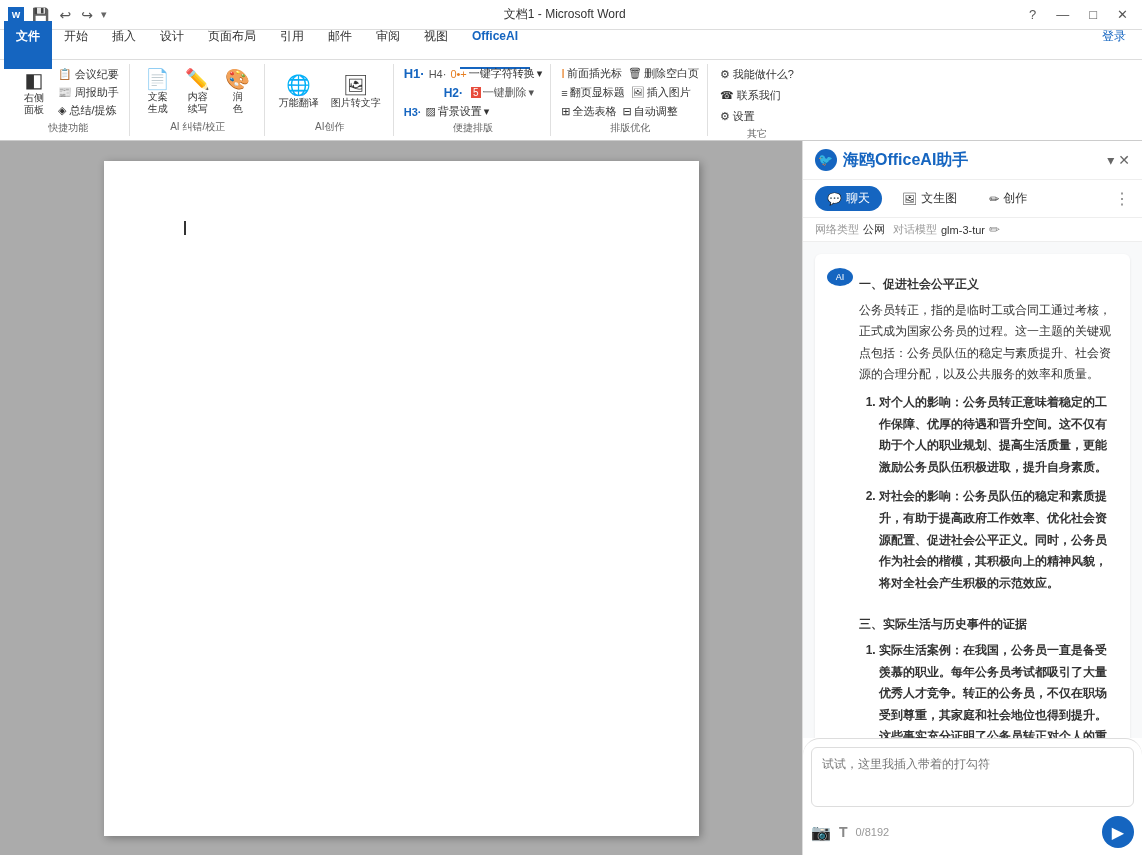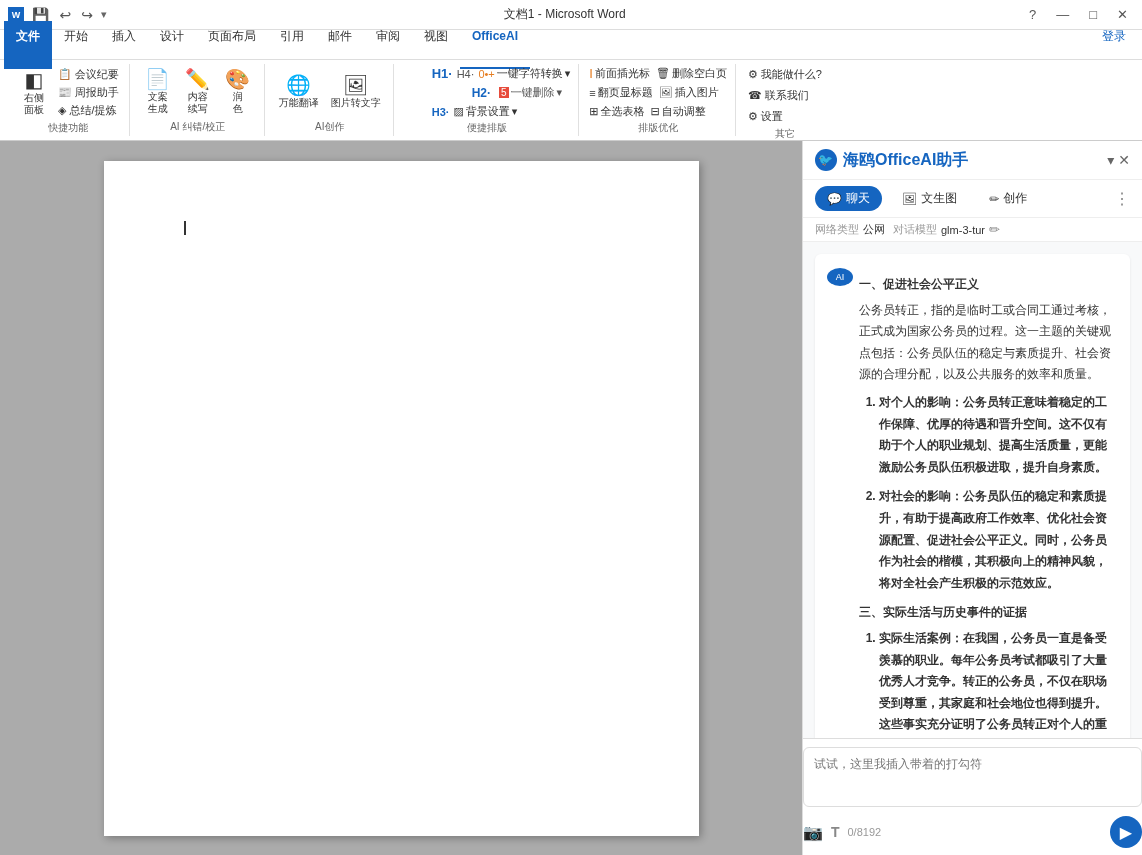--- a/index.html
+++ b/index.html
@@ -252,22 +252,23 @@
       display: flex;
       align-items: center;
       justify-content: center;
       color: white;
       font-size: 9px;
       flex-shrink: 0;
       margin-top: 2px;
     }
     #ai-input-area {
       border-top: 1px solid #ddd;
-      padding: 8px 0;
+      padding: 8px 8px;
       background: white;
+      border-radius: 17px;
     }
     #ai-input-box {
       width: 100%;
       border: 1px solid #ddd;
       border-radius: 6px;
       padding: 8px 10px;
       font-size: 12px;
       color: #999;
       outline: none;
       resize: none;
@@ -387,21 +388,21 @@
         </div>
         <div class="ribbon-btn">
           <span class="btn-icon">🖼</span>
           <span class="btn-label">图片转文字</span>
         </div>
       </div>
       <div class="ribbon-group-label">AI创作</div>
     </div>
 
     <div class="ribbon-group">
-      <div class="ribbon-group-items" style="flex-direction:column; align-items:flex-start;margin-left:28px;">
+      <div class="ribbon-group-items" style="flex-direction:column; align-items:flex-start;">
         <div style="display:flex;gap:4px;align-items:center;">
           <span style="font-size:13px;font-weight:bold;color:#1565c0;cursor:pointer;">H1·</span>
           <span style="font-size:11px;color:#555;cursor:pointer;">H4·</span>
           <span style="font-size:11px;color:#333;cursor:pointer;white-space:nowrap;display:flex;align-items:center;gap:2px;">
             <span style="color:#e67e22;">0•+</span>
             一键字符转换
             <span>▾</span>
           </span>
         </div>
         <div style="display:flex;gap:8px;align-items:center;padding-left:40px;">
@@ -534,21 +535,21 @@
       <div class="ai-message">
         <div class="ai-icon-row">
           <div class="ai-msg-avatar">AI</div>
           <div style="flex:1;">
             <div class="section-title">一、促进社会公平正义</div>
             <div class="body-text">公务员转正，指的是临时工或合同工通过考核，正式成为国家公务员的过程。这一主题的关键观点包括：公务员队伍的稳定与素质提升、社会资源的合理分配，以及公共服务的效率和质量。</div>
             <ol>
               <li>对个人的影响：公务员转正意味着稳定的工作保障、优厚的待遇和晋升空间。这不仅有助于个人的职业规划、提高生活质量，更能激励公务员队伍积极进取，提升自身素质。</li>
               <li>对社会的影响：公务员队伍的稳定和素质提升，有助于提高政府工作效率、优化社会资源配置、促进社会公平正义。同时，公务员作为社会的楷模，其积极向上的精神风貌，将对全社会产生积极的示范效应。</li>
             </ol>
-            <div class="section-title" style="margin-top:8px;">三、实际生活与历史事件的证据</div>
+            <div class="section-title" style="margin-top:20px;">三、实际生活与历史事件的证据</div>
             <ol>
               <li>实际生活案例：在我国，公务员一直是备受羡慕的职业。每年公务员考试都吸引了大量优秀人才竞争。转正的公务员，不仅在职场受到尊重，其家庭和社会地位也得到提升。这些事实充分证明了公务员转正对个人的重要意义。</li>
             </ol>
           </div>
         </div>
       </div>
     </div>
 
     <div id="ai-input-area">
       <textarea id="ai-input-box" placeholder="试试，这里我插入带着的打勾符" style=""></textarea>

